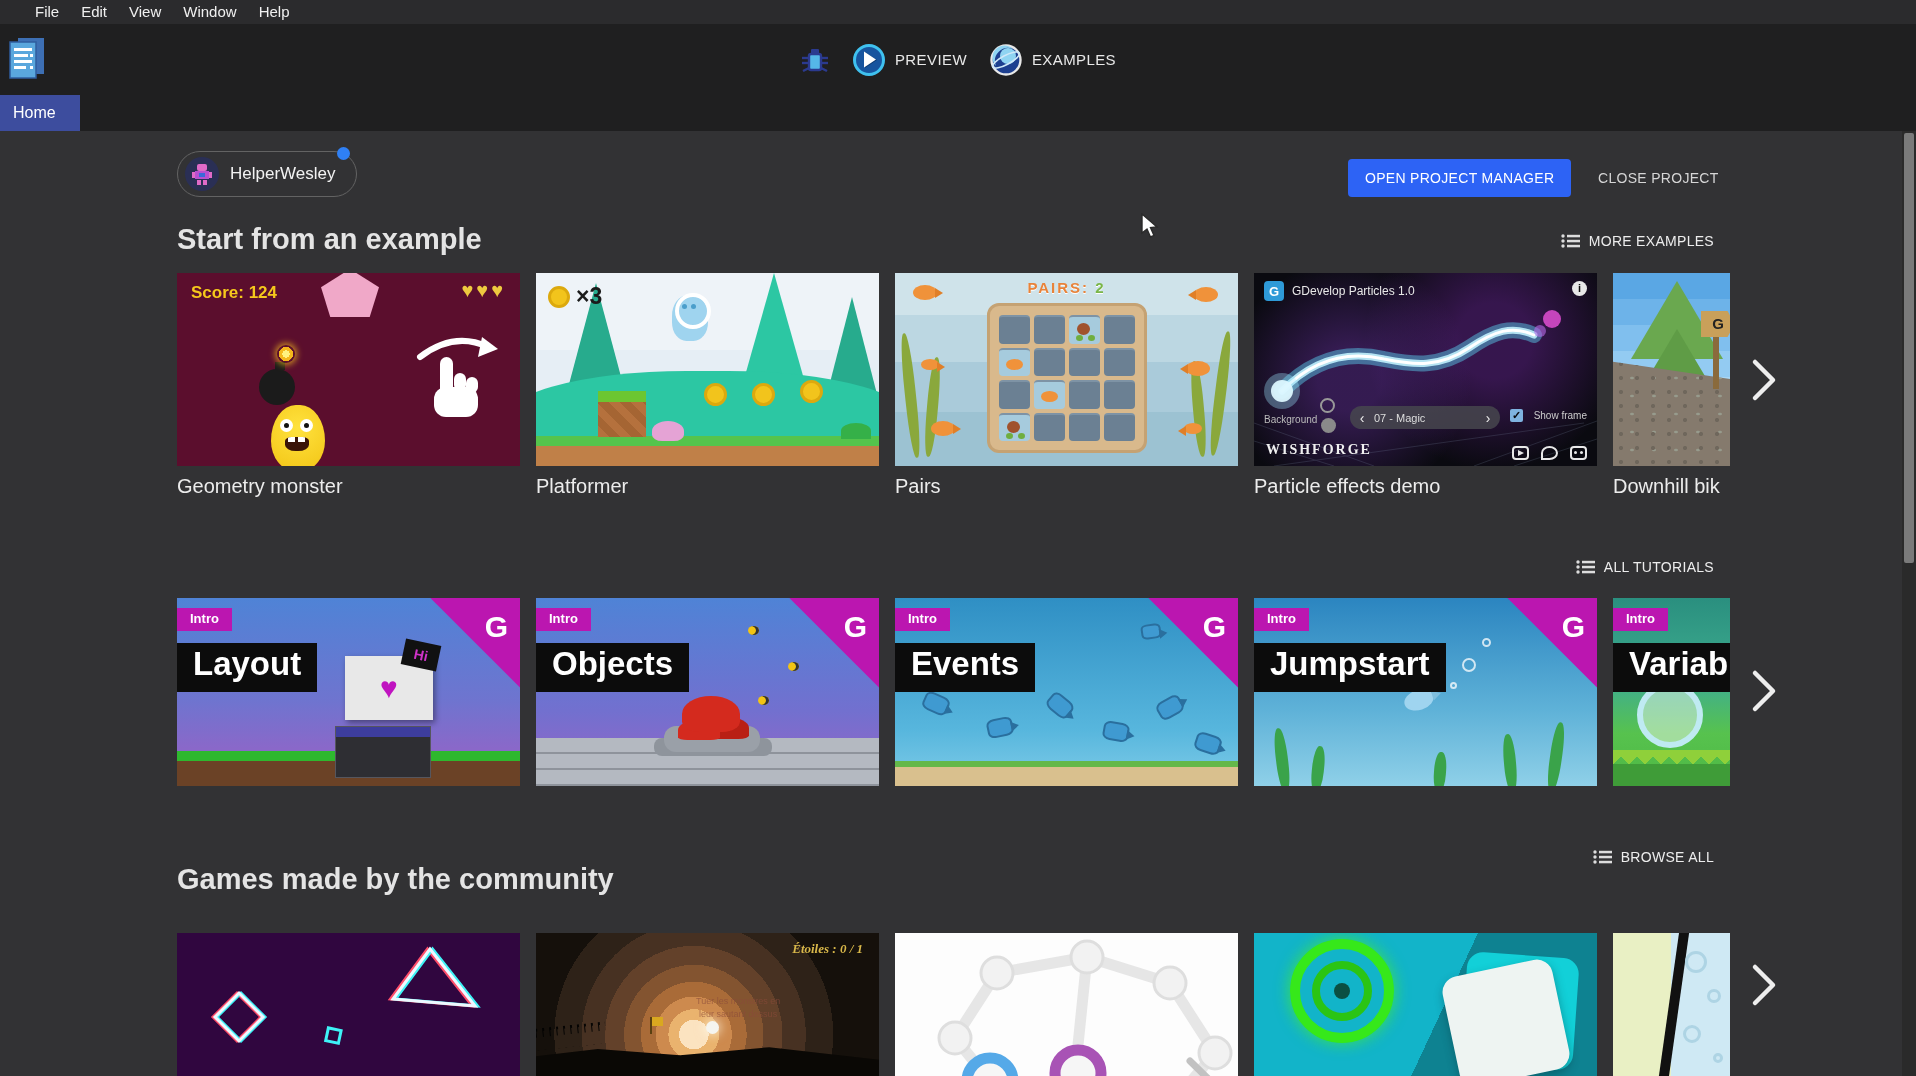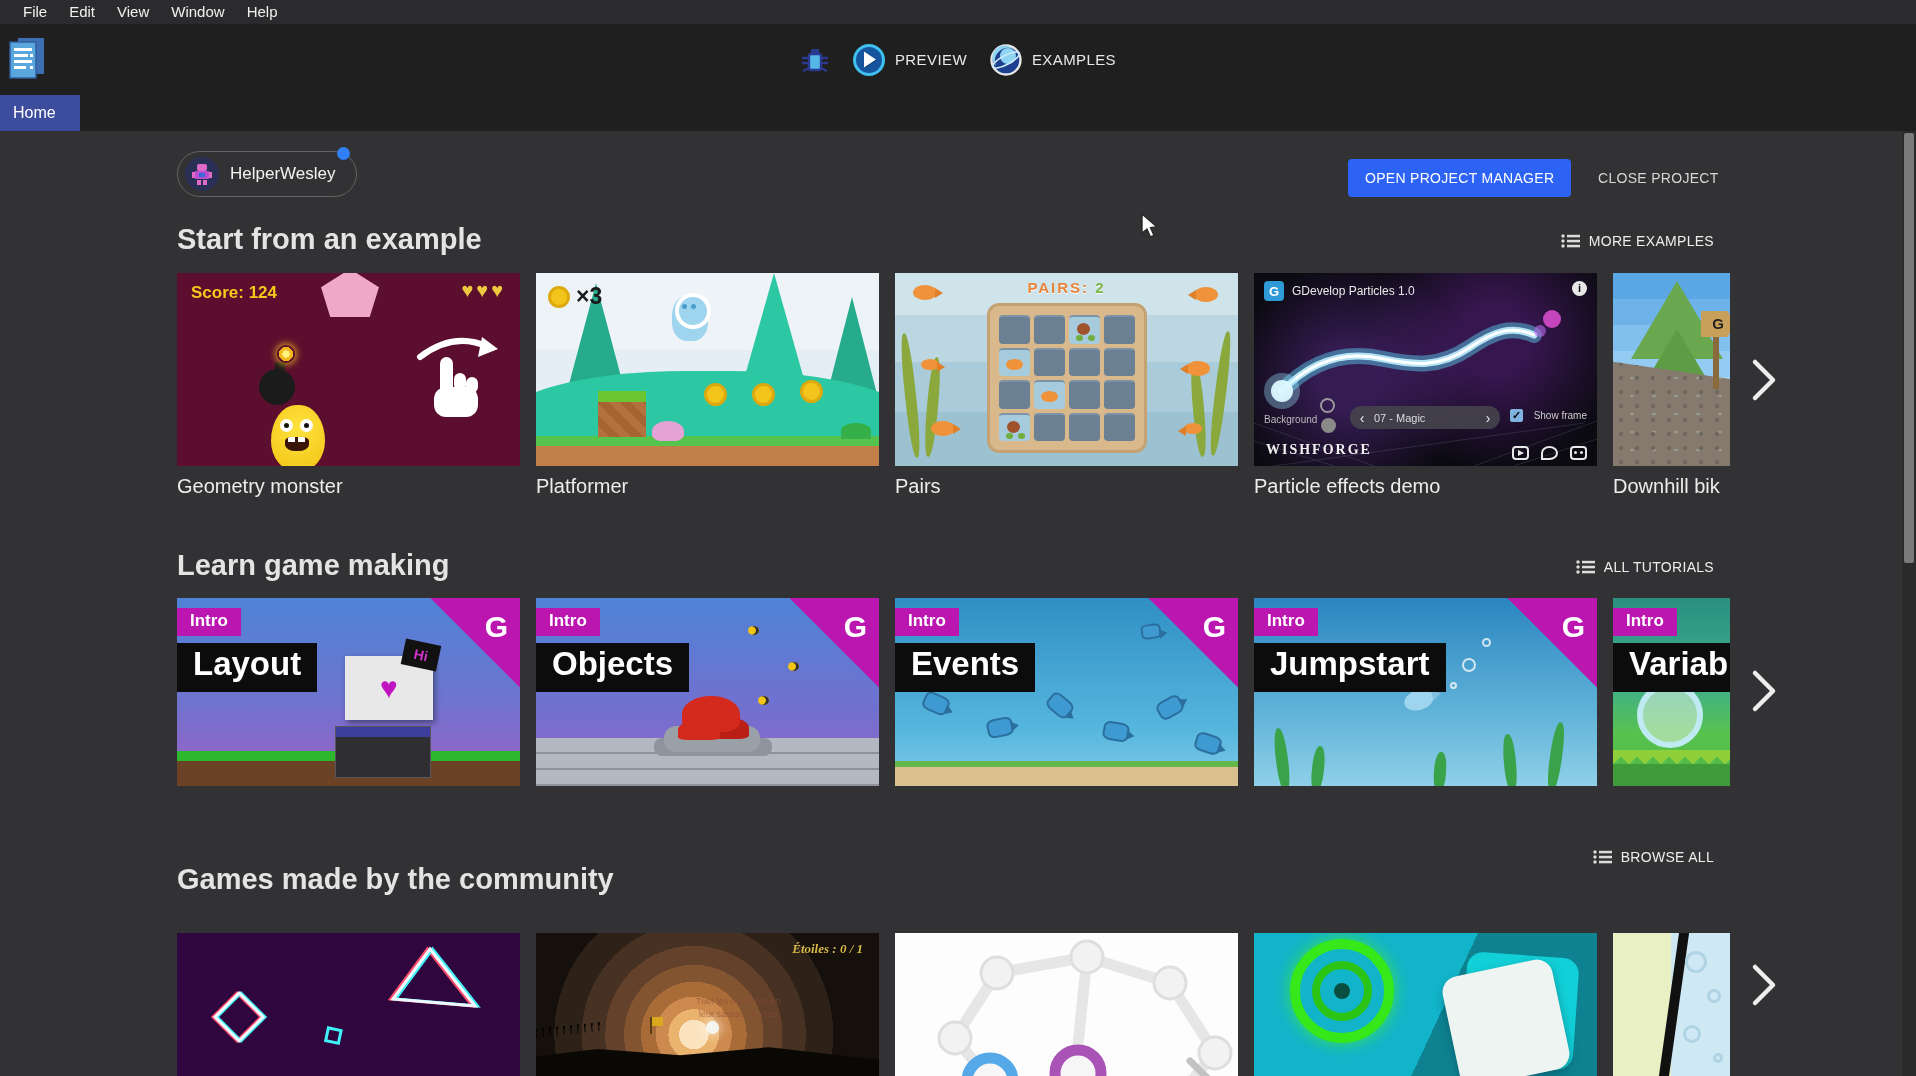--- a/index.html
+++ b/index.html
@@ -1,20 +1,20 @@
 <!DOCTYPE html>
 <html><head>
 <meta charset="utf-8">
 <style>
   * { margin:0; padding:0; box-sizing:border-box; }
   body { background:#1a1a1a; font-family:"Liberation Sans", sans-serif; }
   .page { position:relative; width:1916px; height:1076px; overflow:hidden; background:#323234; }
 
   
-  .menubar { position:absolute; top:0; left:0; width:100%; height:24px; background:#2b2b2d; display:flex; align-items:center; padding-left:12px; z-index:30;text-align:center;}
+  .menubar { position:absolute; top:0; left:0; width:100%; height:24px; background:#2b2b2d; display:flex; align-items:center; padding-left:24px; z-index:30;text-align:center;}
   .menubar .mitem { color:#f0f0f0; font-size:15px; padding:0 11px; line-height:24px; cursor:default; }
 
   
   .toolbar { position:absolute; top:24px; left:0; width:100%; height:71px; background:#1f1f20; z-index:25; }
   .pm-icon { position:absolute; left:8px; top:12px; width:38px; height:44px; }
   .tb-center { position:absolute; left:0; right:0; top:0; height:71px; display:flex; align-items:center; justify-content:center; gap:22px; }
   .tb-btn { display:flex; align-items:center; gap:9px; color:#e8e8e8; font-size:15px; letter-spacing:.4px; cursor:pointer; }
 
   
   .tabstrip { position:absolute; top:95px; left:0; width:100%; height:36px; background:#1f1f20; z-index:20; }
@@ -125,21 +125,21 @@
   
   .t-down { background:repeating-linear-gradient(180deg,#5aa7e4 0 26px, #6db3e9 26px 52px, #80bfee 52px 78px, #93cbf2 78px 104px, #a7d6f5 104px 193px); }
   .t-down .tree1 { position:absolute; left:18px; top:8px; width:0; height:0; border-left:46px solid transparent; border-right:46px solid transparent; border-bottom:78px solid #6aa84f; }
   .t-down .tree2 { position:absolute; left:26px; top:56px; width:0; height:0; border-left:38px solid transparent; border-right:38px solid transparent; border-bottom:64px solid #5f9c46; }
   .t-down .trunk { position:absolute; left:57px; top:118px; width:14px; height:40px; background:#b08b5a; }
   .t-down .slope { position:absolute; inset:0; clip-path:polygon(0 46%, 100% 72%, 100% 100%, 0 100%); background:#857a6d; background-image:radial-gradient(#6f675c 2px, transparent 2.5px), radial-gradient(#979b8d 1.5px, transparent 2px); background-size:16px 14px, 22px 18px; background-position:0 0, 8px 6px; }
   .t-down .pole { position:absolute; left:100px; top:58px; width:6px; height:58px; background:#8a6a3c; }
   .t-down .sign { position:absolute; left:88px; top:38px; width:34px; height:26px; background:#c9a05a; clip-path:polygon(0 0, 78% 0, 100% 50%, 78% 100%, 0 100%); color:#222; font-weight:700; font-size:15px; text-align:center; line-height:26px; }
 
   
-  .tut-badge { position:absolute; top:10px; left:0; background:#bb16b0; color:#fff; font-weight:700; font-size:17px; padding:3px 13px 5px; z-index:3; }
+  .tut-badge { position:absolute; top:10px; left:0; background:#bb16b0; color:#fff; font-weight:700; font-size:13px; padding:3px 13px 5px; z-index:3; }
   .tut-title { position:absolute; top:45px; left:0; background:#0c0c0c; color:#fff; font-weight:700; font-size:33px; padding:2px 16px 9px; white-space:nowrap; z-index:3; }
   .tut-corner { position:absolute; top:0; right:0; width:128px; height:128px; clip-path:polygon(30% 0, 100% 0, 100% 70%); background:#bb16b0; z-index:2; }
   .tut-g { position:absolute; top:12px; right:12px; color:#fff; font-size:30px; font-weight:700; z-index:3; }
 
   .tut-layout { background:linear-gradient(180deg,#4f83d6 0%, #6f74cf 55%, #8a68c9 80%); }
   .tut-layout .grass { position:absolute; left:0; right:0; bottom:0; height:26px; background:#6b4226; }
   .tut-layout .grass::before { content:""; position:absolute; top:-9px; left:0; right:0; height:10px; background:#2eb82e; }
   .tut-layout .panel { position:absolute; left:168px; top:58px; width:88px; height:64px; background:#e8e8e8; box-shadow:2px 3px 6px rgba(0,0,0,.4); display:flex; align-items:center; justify-content:center; color:#c014c0; font-size:30px; z-index:1; }
   .tut-layout .hitag { position:absolute; left:226px; top:44px; width:36px; height:26px; background:#111; transform:rotate(12deg); color:#d032c8; font-weight:700; font-size:14px; text-align:center; line-height:26px; z-index:2; }
   .tut-layout .dpanel { position:absolute; left:158px; top:128px; width:96px; height:52px; background:#2e2e33; border:1px solid #56565e; z-index:1; }
@@ -441,21 +441,20 @@
         <div class="card-label">Downhill bik</div>
       </div>
     </div>
 
     <span class="chev" style="left:1741px;top:226px;">
       <svg width="30" height="44" viewBox="0 0 30 44">
           <polyline points="6,4 24,22 6,40" fill="none" stroke="#eee" stroke-width="4.5" stroke-linecap="round" stroke-linejoin="round"></polyline>
         </svg>
     </span>
 
-    <h2 class="sec-title" style="top:418px;">Learn game making</h2>
     <div class="sec-action" style="top:428px;">
       <svg width="20" height="16" viewBox="0 0 20 16">
         <circle cx="3" cy="3" r="1.7" fill="#ddd"></circle>
           <circle cx="3" cy="8" r="1.7" fill="#ddd"></circle>
           <circle cx="3" cy="13" r="1.7" fill="#ddd"></circle>
         <rect x="7" y="1.8" width="13" height="2.5" fill="#ddd"></rect>
           <rect x="7" y="6.8" width="13" height="2.5" fill="#ddd"></rect>
           <rect x="7" y="11.8" width="13" height="2.5" fill="#ddd"></rect>
       </svg>
       <span>ALL TUTORIALS</span>

